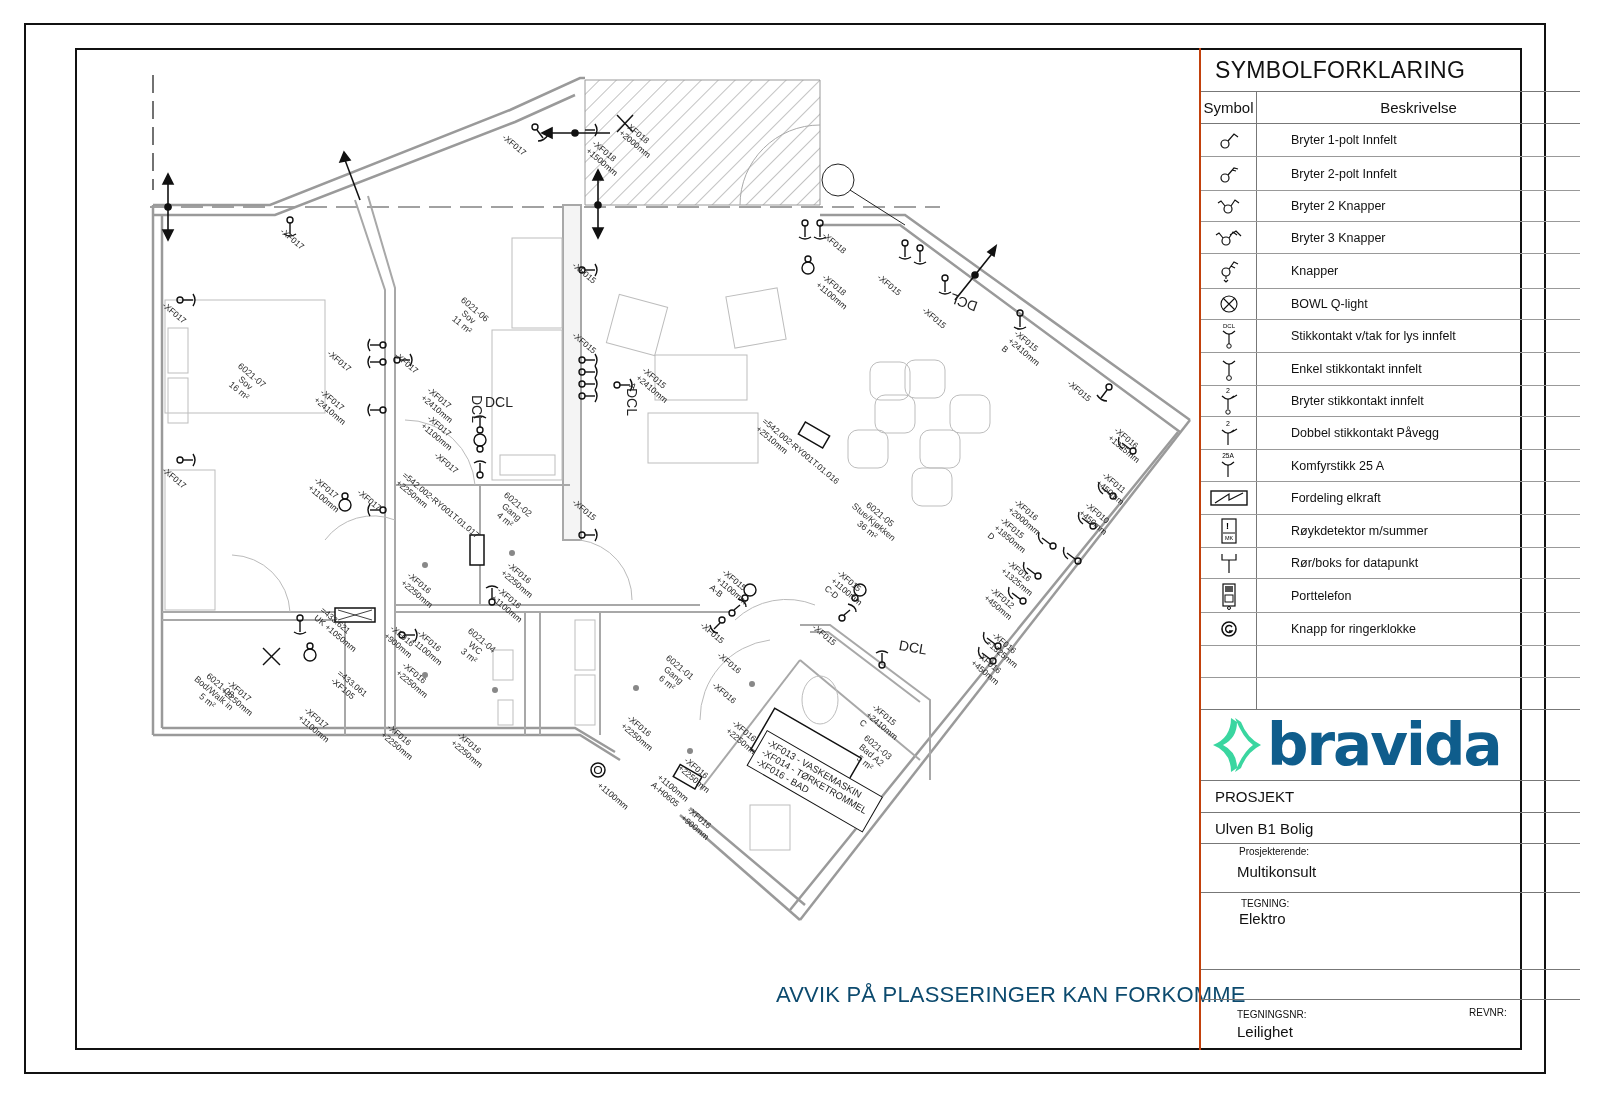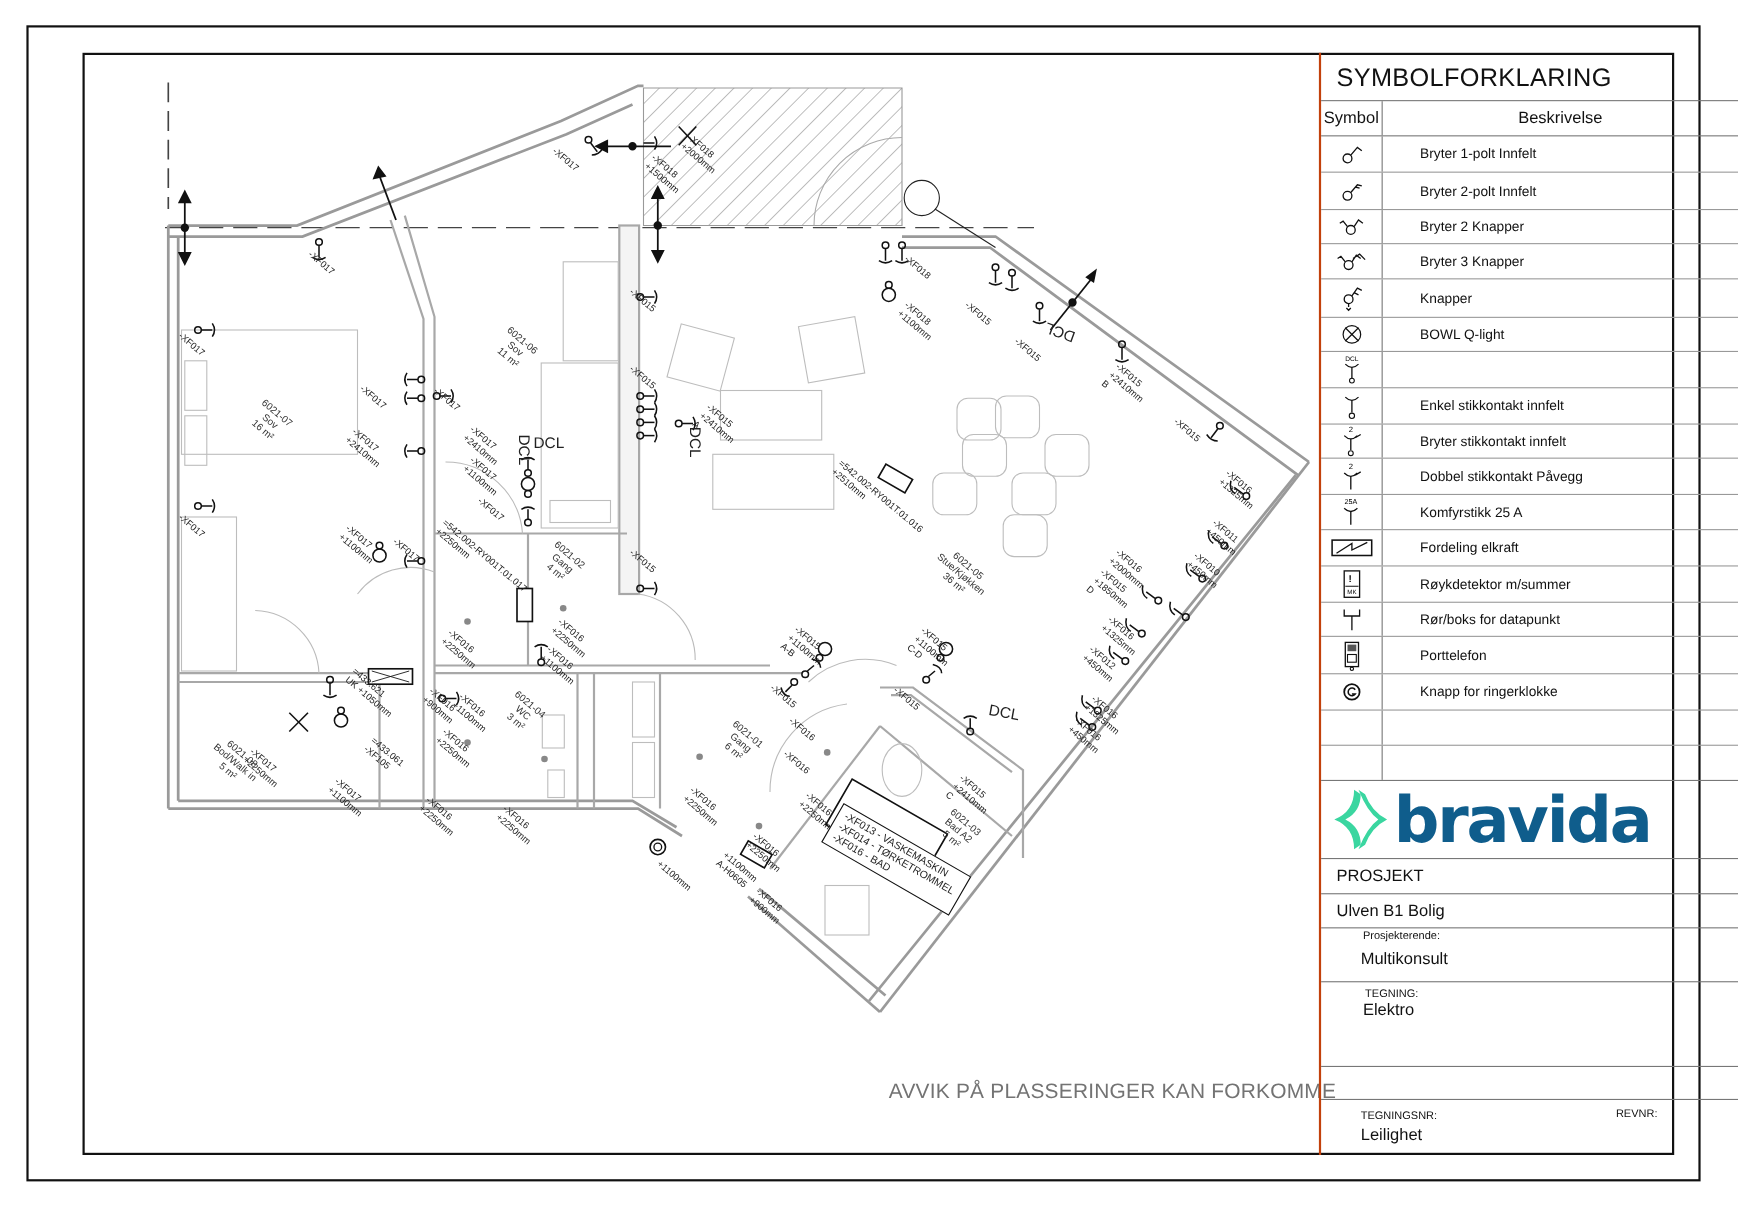--- a/index.html
+++ b/index.html
@@ -3,21 +3,21 @@
 <meta charset="utf-8">
 <style>
   html, body { margin:0; padding:0; background:#ffffff; }
   body { width:1600px; height:1116px; position:relative; overflow:hidden; font-family:"Liberation Sans", sans-serif; color:#111; }
   .outer-frame { position:absolute; left:24px; top:23px; width:1522px; height:1051px; border:2px solid #111; box-sizing:border-box; }
   .inner-frame { position:absolute; left:75px; top:48px; width:1447px; height:1002px; border:2px solid #111; box-sizing:border-box; }
   .plan { position:absolute; left:77px; top:50px; width:1122px; height:998px; }
   .plan svg { position:absolute; left:0; top:0; }
   .plan-label { position:absolute; font-size:8.5px; line-height:10px; color:#222; white-space:pre; transform-origin:left top; }
   .room-label { position:absolute; font-size:9px; line-height:10px; color:#333; text-align:center; white-space:pre; transform-origin:center center; }
-  .disclaimer { position:absolute; left:808px; top:982px; font-size:19px; letter-spacing:0.2px; color:#737373; }
+  .disclaimer { position:absolute; left:776px; top:982px; font-size:22px; letter-spacing:0.2px; color:#0c4a6e; }
   .legend { position:absolute; left:1199px; top:48px; width:381px; height:1002px; border-left:2px solid #c2410c; box-sizing:border-box; }
   .legend-title { height:43px; border-bottom:1px solid #777; font-size:23px; padding-left:14px; line-height:44px; letter-spacing:0.3px; }
   .legend-header { display:flex; height:31px; border-bottom:1px solid #777; font-size:15px; }
   .legend-header .c1 { width:55px; border-right:1px solid #777; text-align:center; line-height:31px; }
   .legend-header .c2 { flex:1; text-align:center; line-height:31px; }
   .legend-row { display:flex; border-bottom:1px solid #999; font-size:12.5px; }
   .legend-row .sym { width:55px; border-right:1px solid #777; display:flex; align-items:center; justify-content:center; }
   .legend-row .desc { flex:1; padding-left:34px; display:flex; align-items:center; }
   .logo-box { height:70px; border-top:1px solid #777; border-bottom:1px solid #777; display:flex; align-items:center; }
   .logo-text { font-family:"DejaVu Sans", sans-serif; font-weight:bold; font-size:58px; letter-spacing:-2px; margin-left:6px; line-height:60px; }
@@ -613,20 +613,21 @@
   </div>
   <div class="legend-row" style="height:32px">
     <div class="sym">
         <svg width="22" height="30">
           <text x="11" y="7" font-size="6" text-anchor="middle" font-family="Liberation Sans, sans-serif">DCL</text>
           <path d="M5,10 Q11,16 17,10" fill="none" stroke="#111" stroke-width="1.2"></path>
           <line x1="11" y1="13" x2="11" y2="23" stroke="#111" stroke-width="1.2"></line>
           <circle cx="11" cy="25" r="2.2" fill="none" stroke="#111" stroke-width="1"></circle>
         </svg>
       </div>
+    <div class="desc">Stikkontakt v/tak for lys innfelt</div>
   </div>
   <div class="legend-row" style="height:32px">
     <div class="sym">
         <svg width="22" height="28">
           <path d="M5,6 Q11,12 17,6" fill="none" stroke="#111" stroke-width="1.2"></path>
           <line x1="11" y1="9" x2="11" y2="20" stroke="#111" stroke-width="1.2"></line>
           <circle cx="11" cy="23" r="2.4" fill="none" stroke="#111" stroke-width="1"></circle>
         </svg>
       </div>
     <div class="desc">Enkel stikkontakt innfelt</div>

